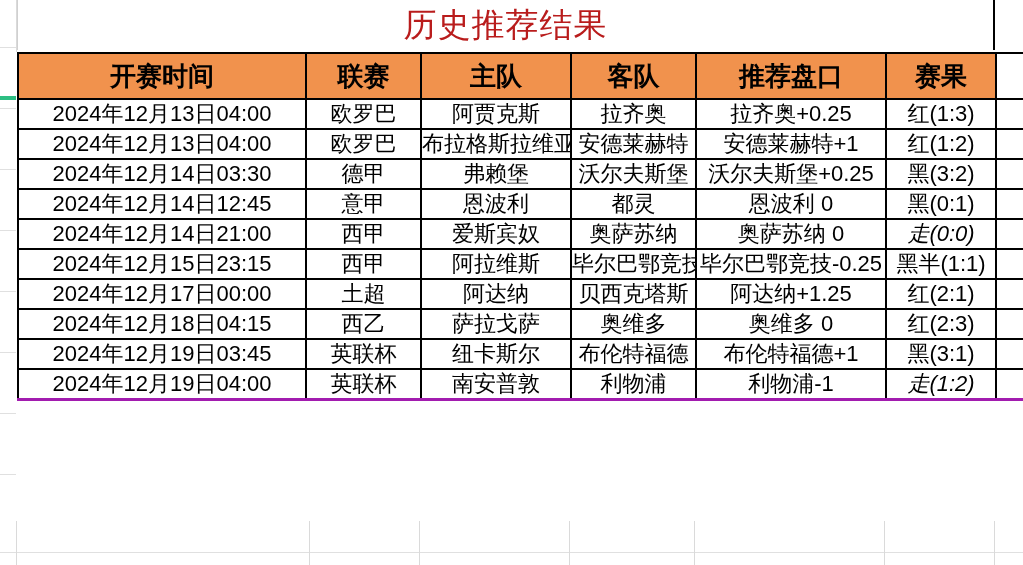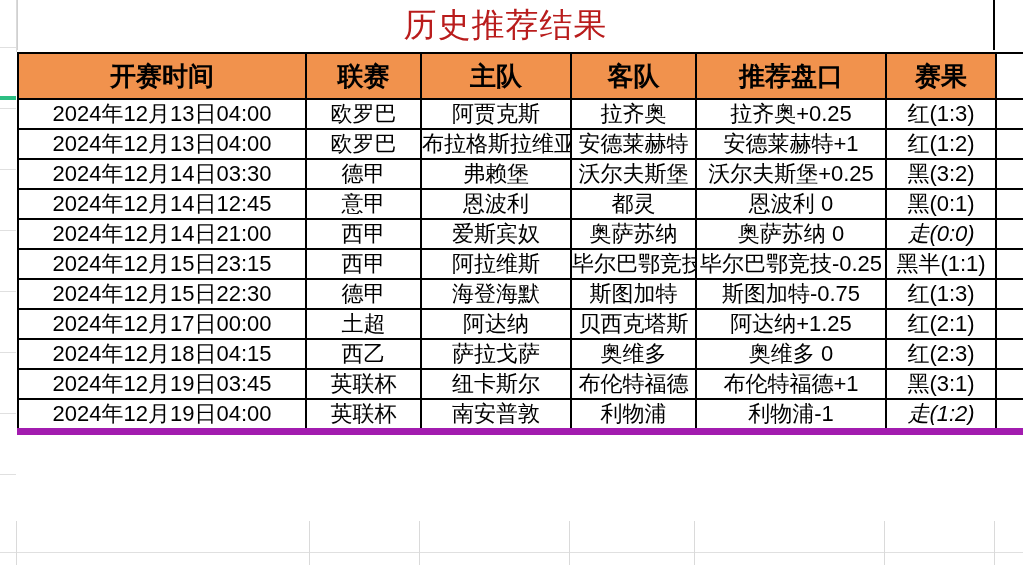--- a/index.html
+++ b/index.html
@@ -36,21 +36,21 @@
   .results th{
     background:#f1924d;
     height:44px;
     font-size:26px;font-weight:700;
   }
   .results td{
     height:28px;
     font-size:22px;line-height:28px;font-weight:400;
     background:#ffffff;
   }
-  .results tr:last-child td{border-bottom:7px solid #a21caf;border-radius:10px;}
+  .results tr:last-child td{border-bottom:3px solid #a21caf;border-radius:10px;}
   .results .ghost{background:#ffffff;border-right:none;}
   .res-win{color:#ab2222;}
   .res-loss{color:#000000;}
   .res-push{color:#ce7b73;font-style:italic;}
 </style>
 </head>
 <body>
 
 <div class="vline-faint" style="left:16px;top:0;height:52px;"></div>
 <div class="hline-faint" style="left:0;top:47px;width:16px;"></div>
@@ -144,29 +144,20 @@
       <tr>
     <td>2024年12月15日23:15</td>
     <td>西甲</td>
     <td>阿拉维斯</td>
     <td>毕尔巴鄂竞技</td>
     <td>毕尔巴鄂竞技-0.25</td>
     <td class="res-loss">黑半(1:1)</td>
     <td class="ghost"></td>
   </tr>
       <tr>
-    <td>2024年12月15日22:30</td>
-    <td>德甲</td>
-    <td>海登海默</td>
-    <td>斯图加特</td>
-    <td>斯图加特-0.75</td>
-    <td class="res-win">红(1:3)</td>
-    <td class="ghost"></td>
-  </tr>
-      <tr>
     <td>2024年12月17日00:00</td>
     <td>土超</td>
     <td>阿达纳</td>
     <td>贝西克塔斯</td>
     <td>阿达纳+1.25</td>
     <td class="res-win">红(2:1)</td>
     <td class="ghost"></td>
   </tr>
       <tr>
     <td>2024年12月18日04:15</td>

